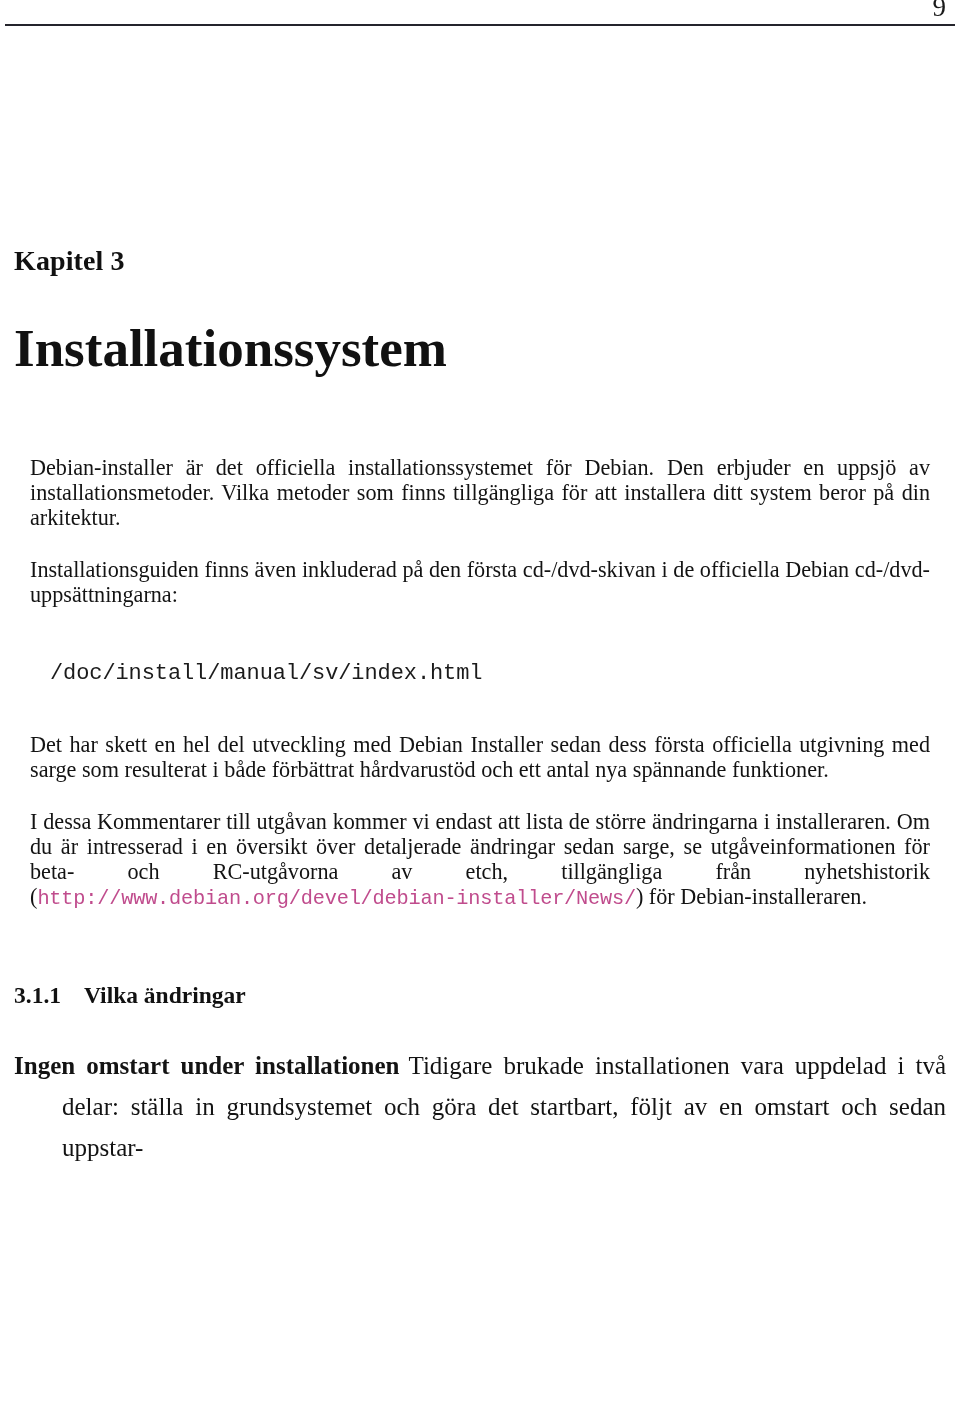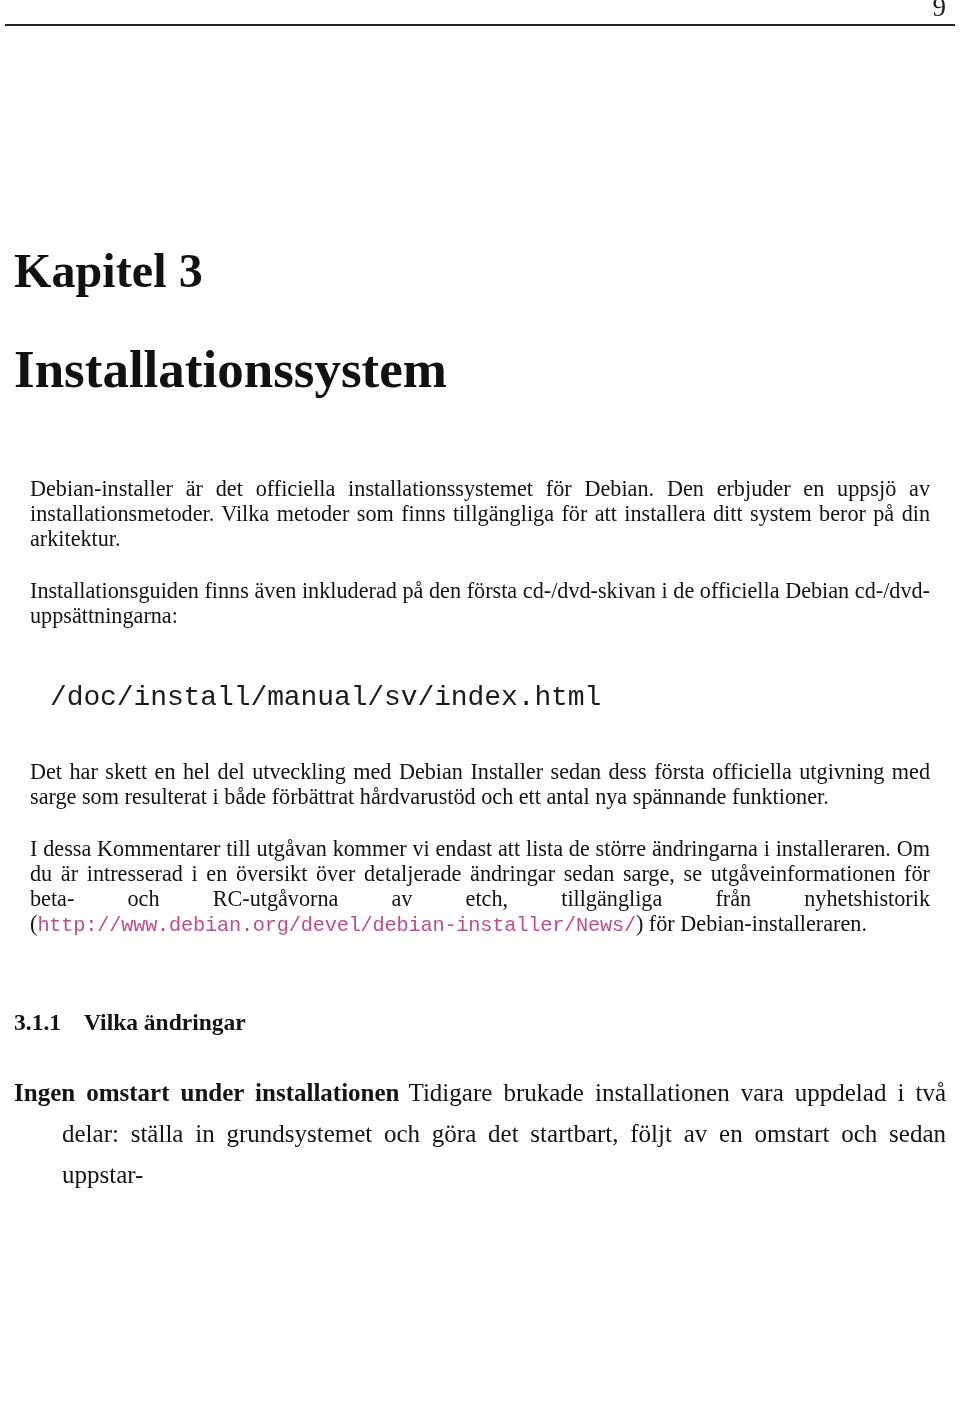--- a/index.html
+++ b/index.html
@@ -47,21 +47,21 @@
   .content {
     position: absolute;
     left: 14px;
     top: 0;
     width: 932px;
   }
 
   .chapter-num {
     margin: 0;
     padding-top: 246px;
-    font-size: 48px;
+    font-size: 28px;
     font-weight: bold;
     letter-spacing: 0.1px;
     line-height: 1.05;
     color: #111111;
   }
   .chapter-title {
     margin: 0;
     padding-top: 46px;
     font-size: 53px;
     font-weight: bold;
@@ -86,21 +86,21 @@
     font-size: 20.3px;
     letter-spacing: -0.2px;
   }
   .url { color: #c04c8d; }
 
   .code-block {
     margin: 0;
     padding-top: 38px;
     padding-left: 36px;
     font-family: "Liberation Mono", "DejaVu Sans Mono", monospace;
-    font-size: 28px;
+    font-size: 22px;
     color: #1b1b1b;
     letter-spacing: -0.1px;
   }
   .after-code { padding-top: 36px; }
 
   h2.sect {
     margin: 0;
     padding-top: 66px;
     font-size: 27.5px;
     font-weight: bold;

